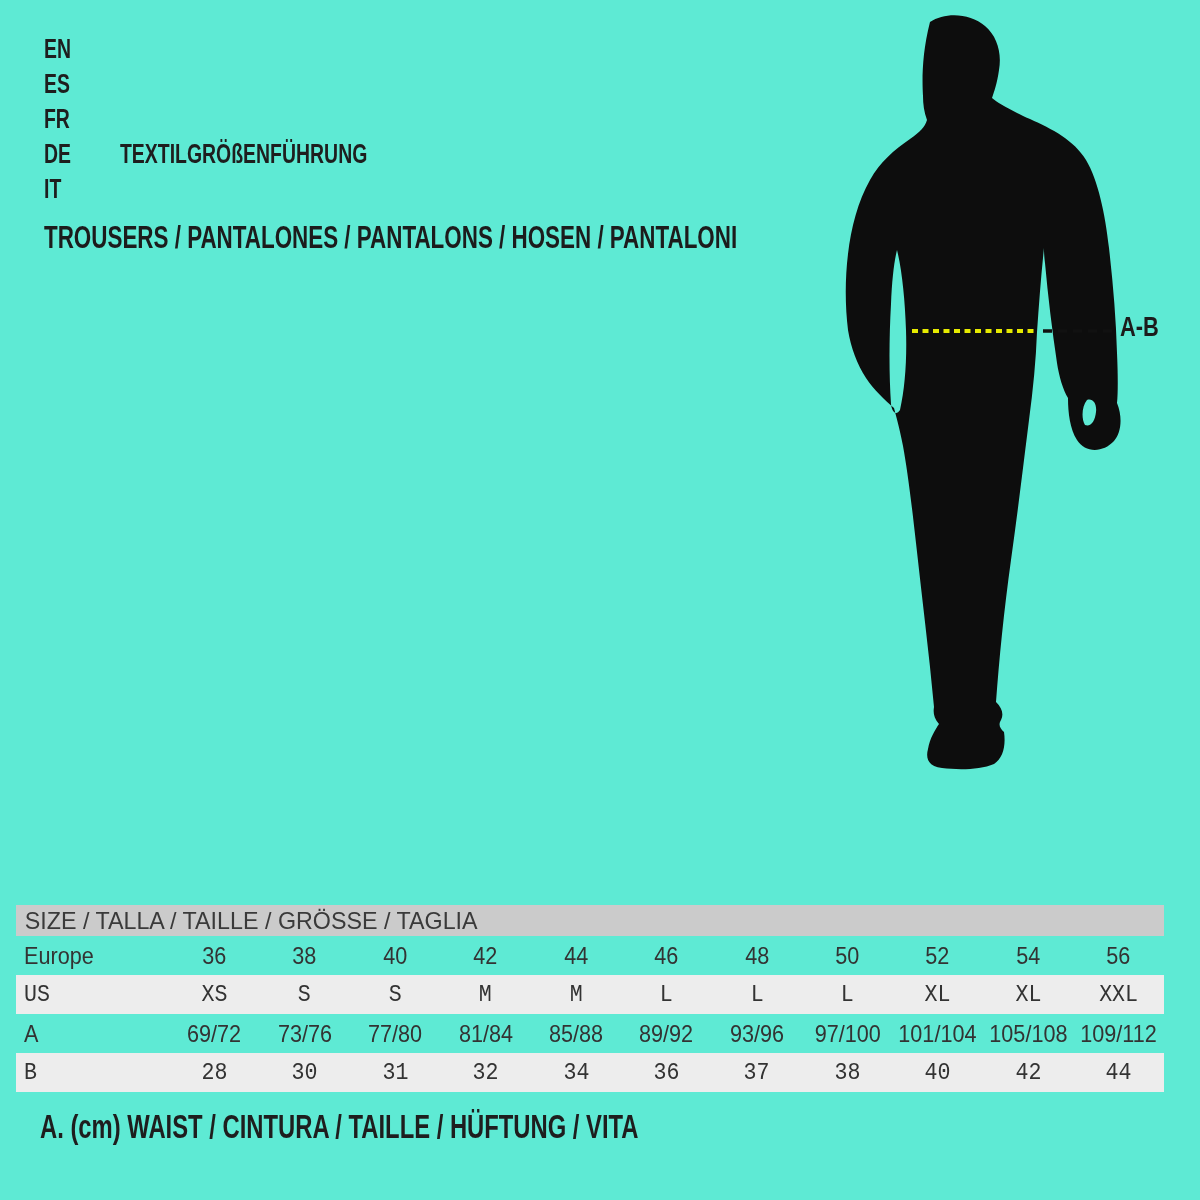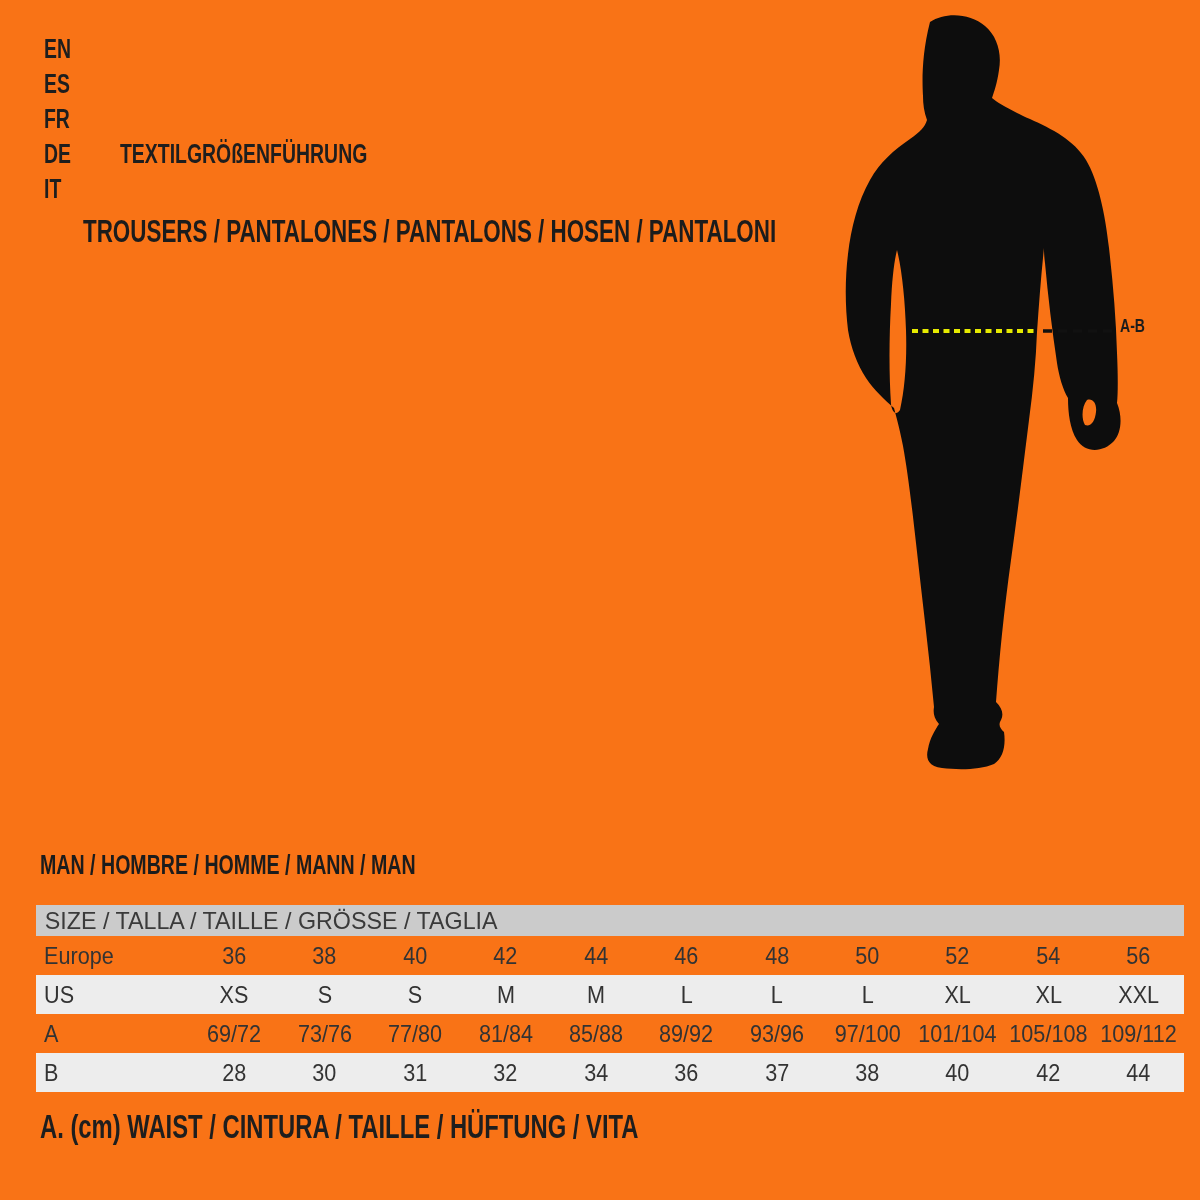--- a/index.html
+++ b/index.html
@@ -1,46 +1,46 @@
 <!DOCTYPE html>
 <html><head>
 <meta charset="utf-8">
 <style>
   html,body{margin:0;padding:0;background:#ffffff;}
-  #page{position:relative;width:1200px;height:1200px;background:#f97316;overflow:hidden;
+  #page{position:relative;width:1200px;height:1200px;background:#5eead4;overflow:hidden;
         font-family:"Liberation Sans","DejaVu Sans",sans-serif;color:#1e1e1e;}
   .abs{position:absolute;}
   .hd{font-weight:bold;color:#1c1c1c;white-space:nowrap;}
   .cond{display:inline-block;transform-origin:0 50%;white-space:nowrap;}
   .sx70{transform:scaleX(.70);}
   .sx72{transform:scaleX(.72);}
   .sx78{transform:scaleX(.78);}
 
   
   #language-list{left:44px;top:32px;}
   .lang-row{display:flex;height:35px;align-items:center;font-weight:bold;font-size:27px;}
   .lang-code{width:76px;}
   .lang-label{}
 
   
-  #garment-heading{left:44px;top:212px;font-size:32px;line-height:38px;margin-left:39px;}
+  #garment-heading{left:44px;top:218px;font-size:32px;line-height:38px;}
 
   
   #figure-wrap{left:830px;top:8px;width:345px;height:775px;}
-  #measure-label{left:1120px;top:312px;font-size:18px;line-height:29px;}
+  #measure-label{left:1120px;top:312px;font-size:28px;line-height:29px;}
 
   
   #section-heading{left:40px;top:848px;font-size:28px;line-height:34px;}
 
   
-  #size-table-wrap{left:36px;top:905px;width:1148px;}
+  #size-table-wrap{left:16px;top:905px;width:1148px;}
   table{border-collapse:collapse;table-layout:fixed;width:1148px;}
   td,th{padding:0;font-weight:normal;color:#333333;font-size:24px;text-align:center;height:39px;overflow:hidden;}
   tr.header-row th{background:#cbcbcb;text-align:left;height:31px;color:#3a3a3a;}
-  tr.stripe td, tr.stripe th{background:#ededed;}
+  tr.stripe td, tr.stripe th{background:#ededed;font-family:Liberation Mono, monospace;}
   th.row-label{text-align:left;}
   .cell-t{display:inline-block;transform:scaleX(.9);white-space:nowrap;}
   .cell-l{display:inline-block;transform:scaleX(.9);transform-origin:0 50%;white-space:nowrap;padding-left:9px;}
   .cell-h{display:inline-block;transform:scaleX(.97);transform-origin:0 50%;white-space:nowrap;padding-left:9px;}
 
   
   #footnotes{left:40px;top:1110px;}
   .footnote{font-weight:bold;font-size:34px;line-height:33px;white-space:nowrap;}
 </style>
 </head>
@@ -126,23 +126,20 @@
         Z"></path>
       <line x1="82" y1="323" x2="207" y2="323" stroke="#e6ea00" stroke-width="4" stroke-dasharray="6 4.5"></line>
       <line x1="213" y1="323" x2="282" y2="323" stroke="#111111" stroke-width="3.5" stroke-dasharray="9 6"></line>
     </svg>
   </div>
 
   <div id="measure-label" class="abs hd">
     <span class="cond sx78">A-B</span>
   </div>
 
-  <div id="section-heading" class="abs hd">
-    <span class="cond sx70">MAN / HOMBRE / HOMME / MANN / MAN</span>
-  </div>
 
   <div id="size-table-wrap" class="abs">
     <table>
       <colgroup>
         <col style="width:13.33%">
         <col style="width:7.879%">
           <col style="width:7.879%">
           <col style="width:7.879%">
           <col style="width:7.879%">
         <col style="width:7.879%">

